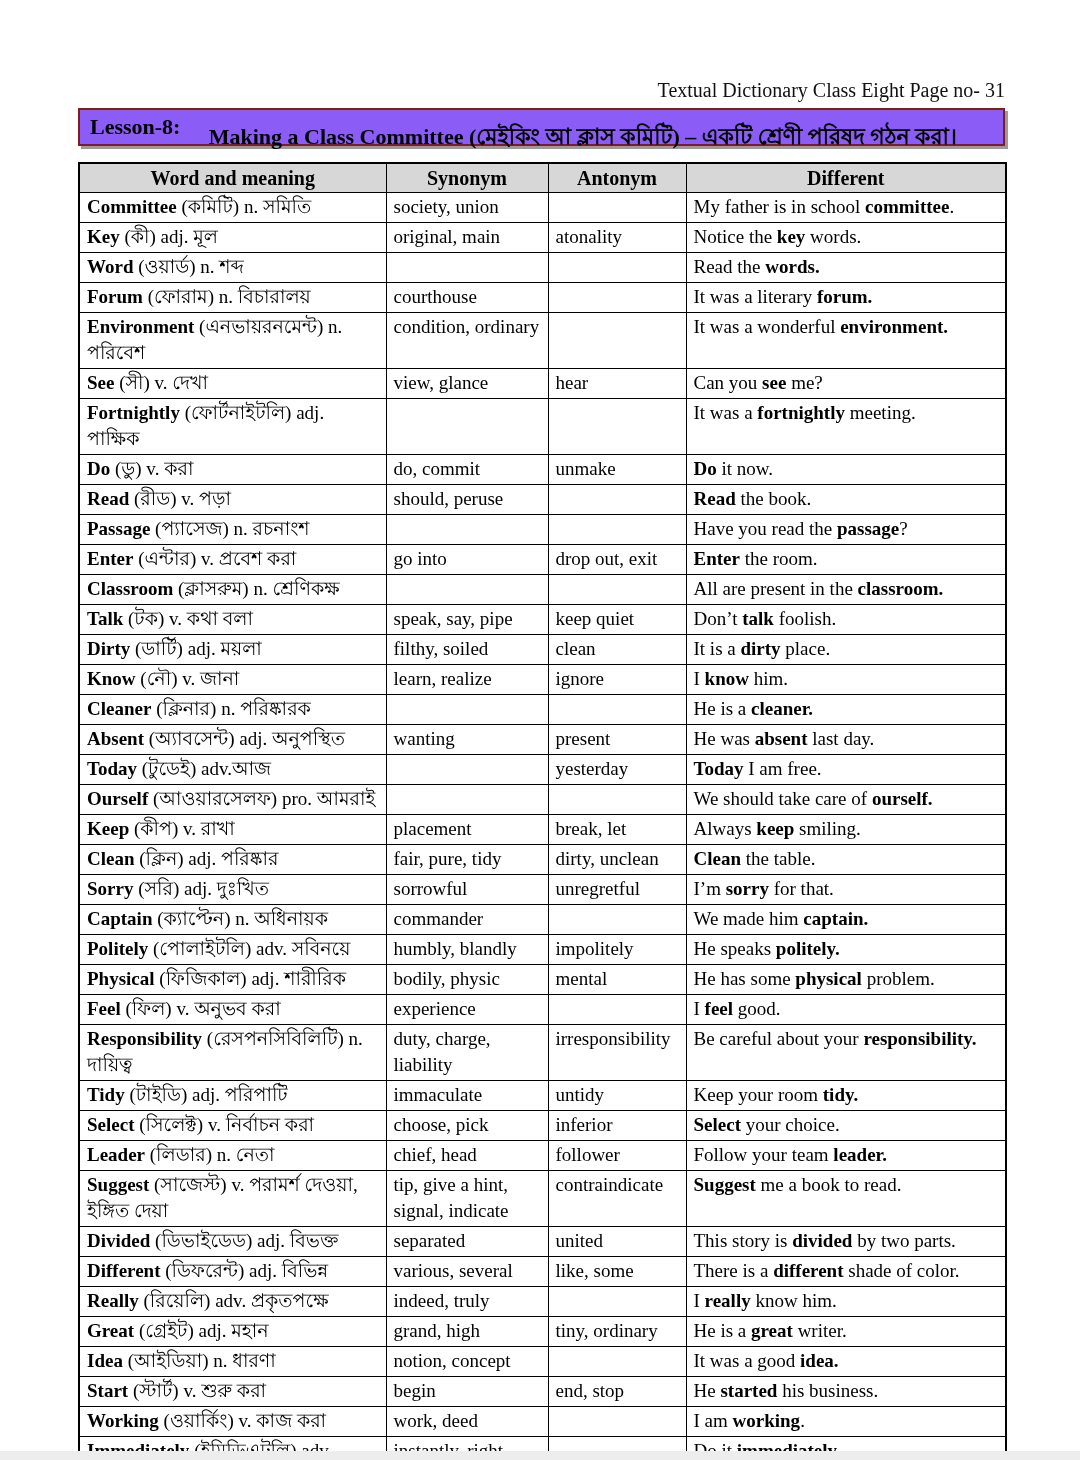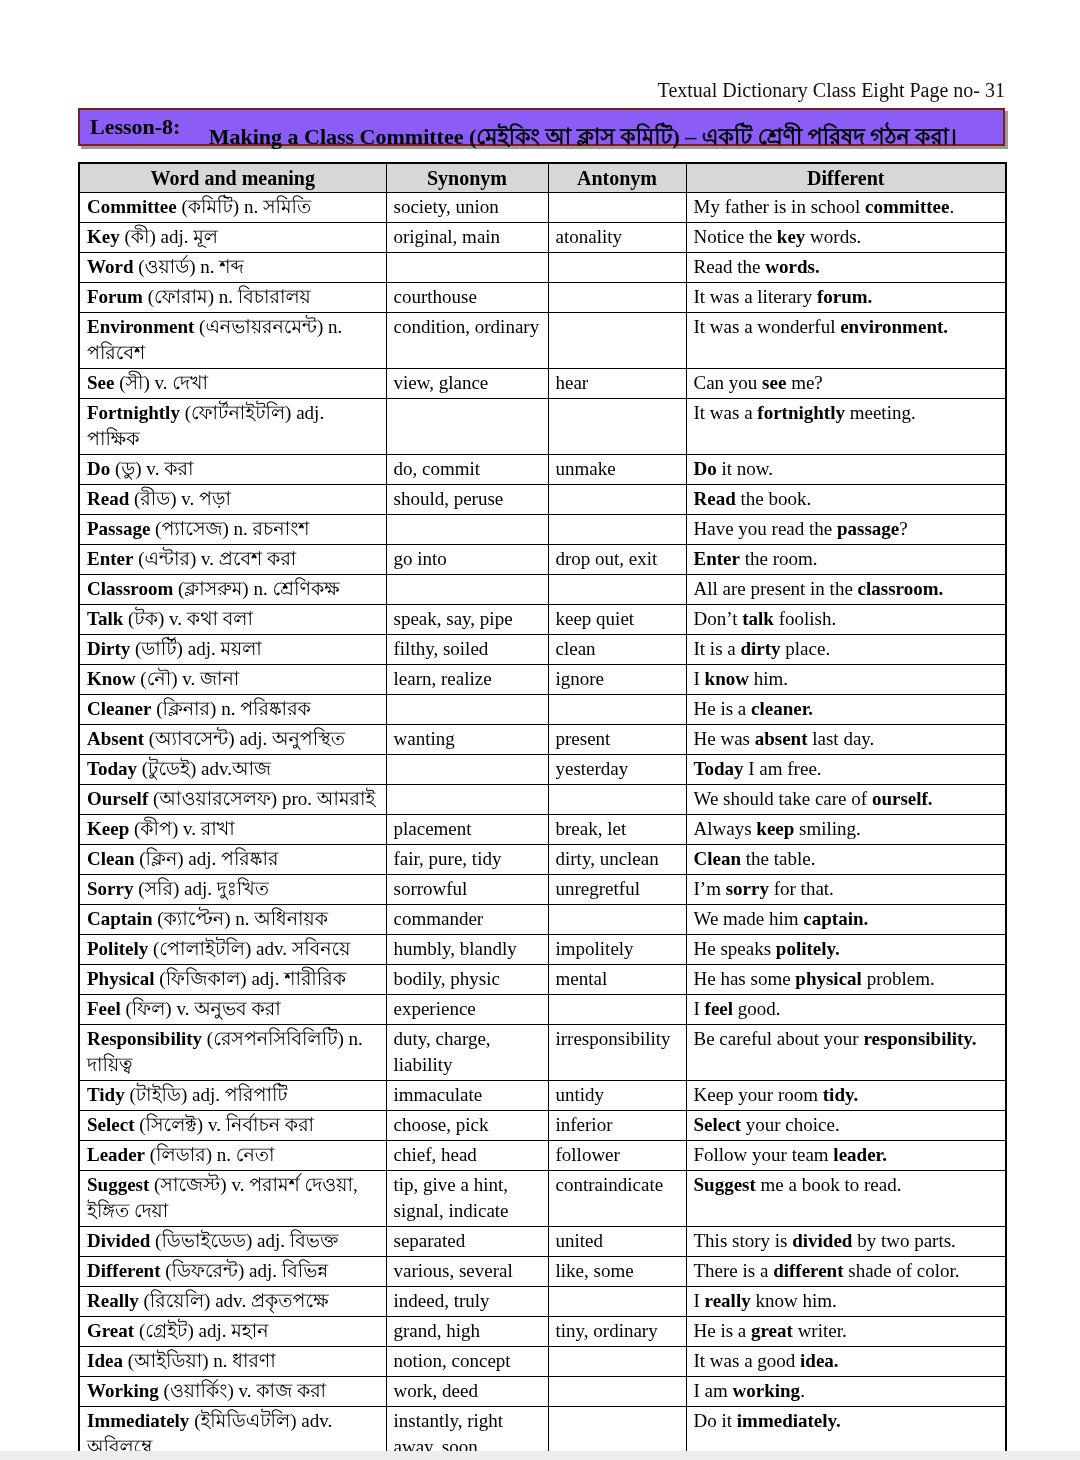--- a/index.html
+++ b/index.html
@@ -284,20 +284,26 @@
           <td>tiny, ordinary</td>
           <td>He is a <b>great</b> writer.</td>
         </tr>
         <tr>
           <td><span class="w">Idea</span> (আইডিয়া) n. ধারণা</td>
           <td>notion, concept</td>
           <td></td>
           <td>It was a good <b>idea.</b></td>
         </tr>
         <tr>
+          <td><span class="w">Start</span> (স্টার্ট) v. শুরু করা</td>
+          <td>begin</td>
+          <td>end, stop</td>
+          <td>He <b>started</b> his business.</td>
+        </tr>
+        <tr>
           <td><span class="w">Working</span> (ওয়ার্কিং) v. কাজ করা</td>
           <td>work, deed</td>
           <td></td>
           <td>I am <b>working</b>.</td>
         </tr>
         <tr>
           <td><span class="w">Immediately</span> (ইমিডিএটলি) adv. অবিলম্বে</td>
           <td>instantly, right away, soon</td>
           <td></td>
           <td>Do it <b>immediately.</b></td>

